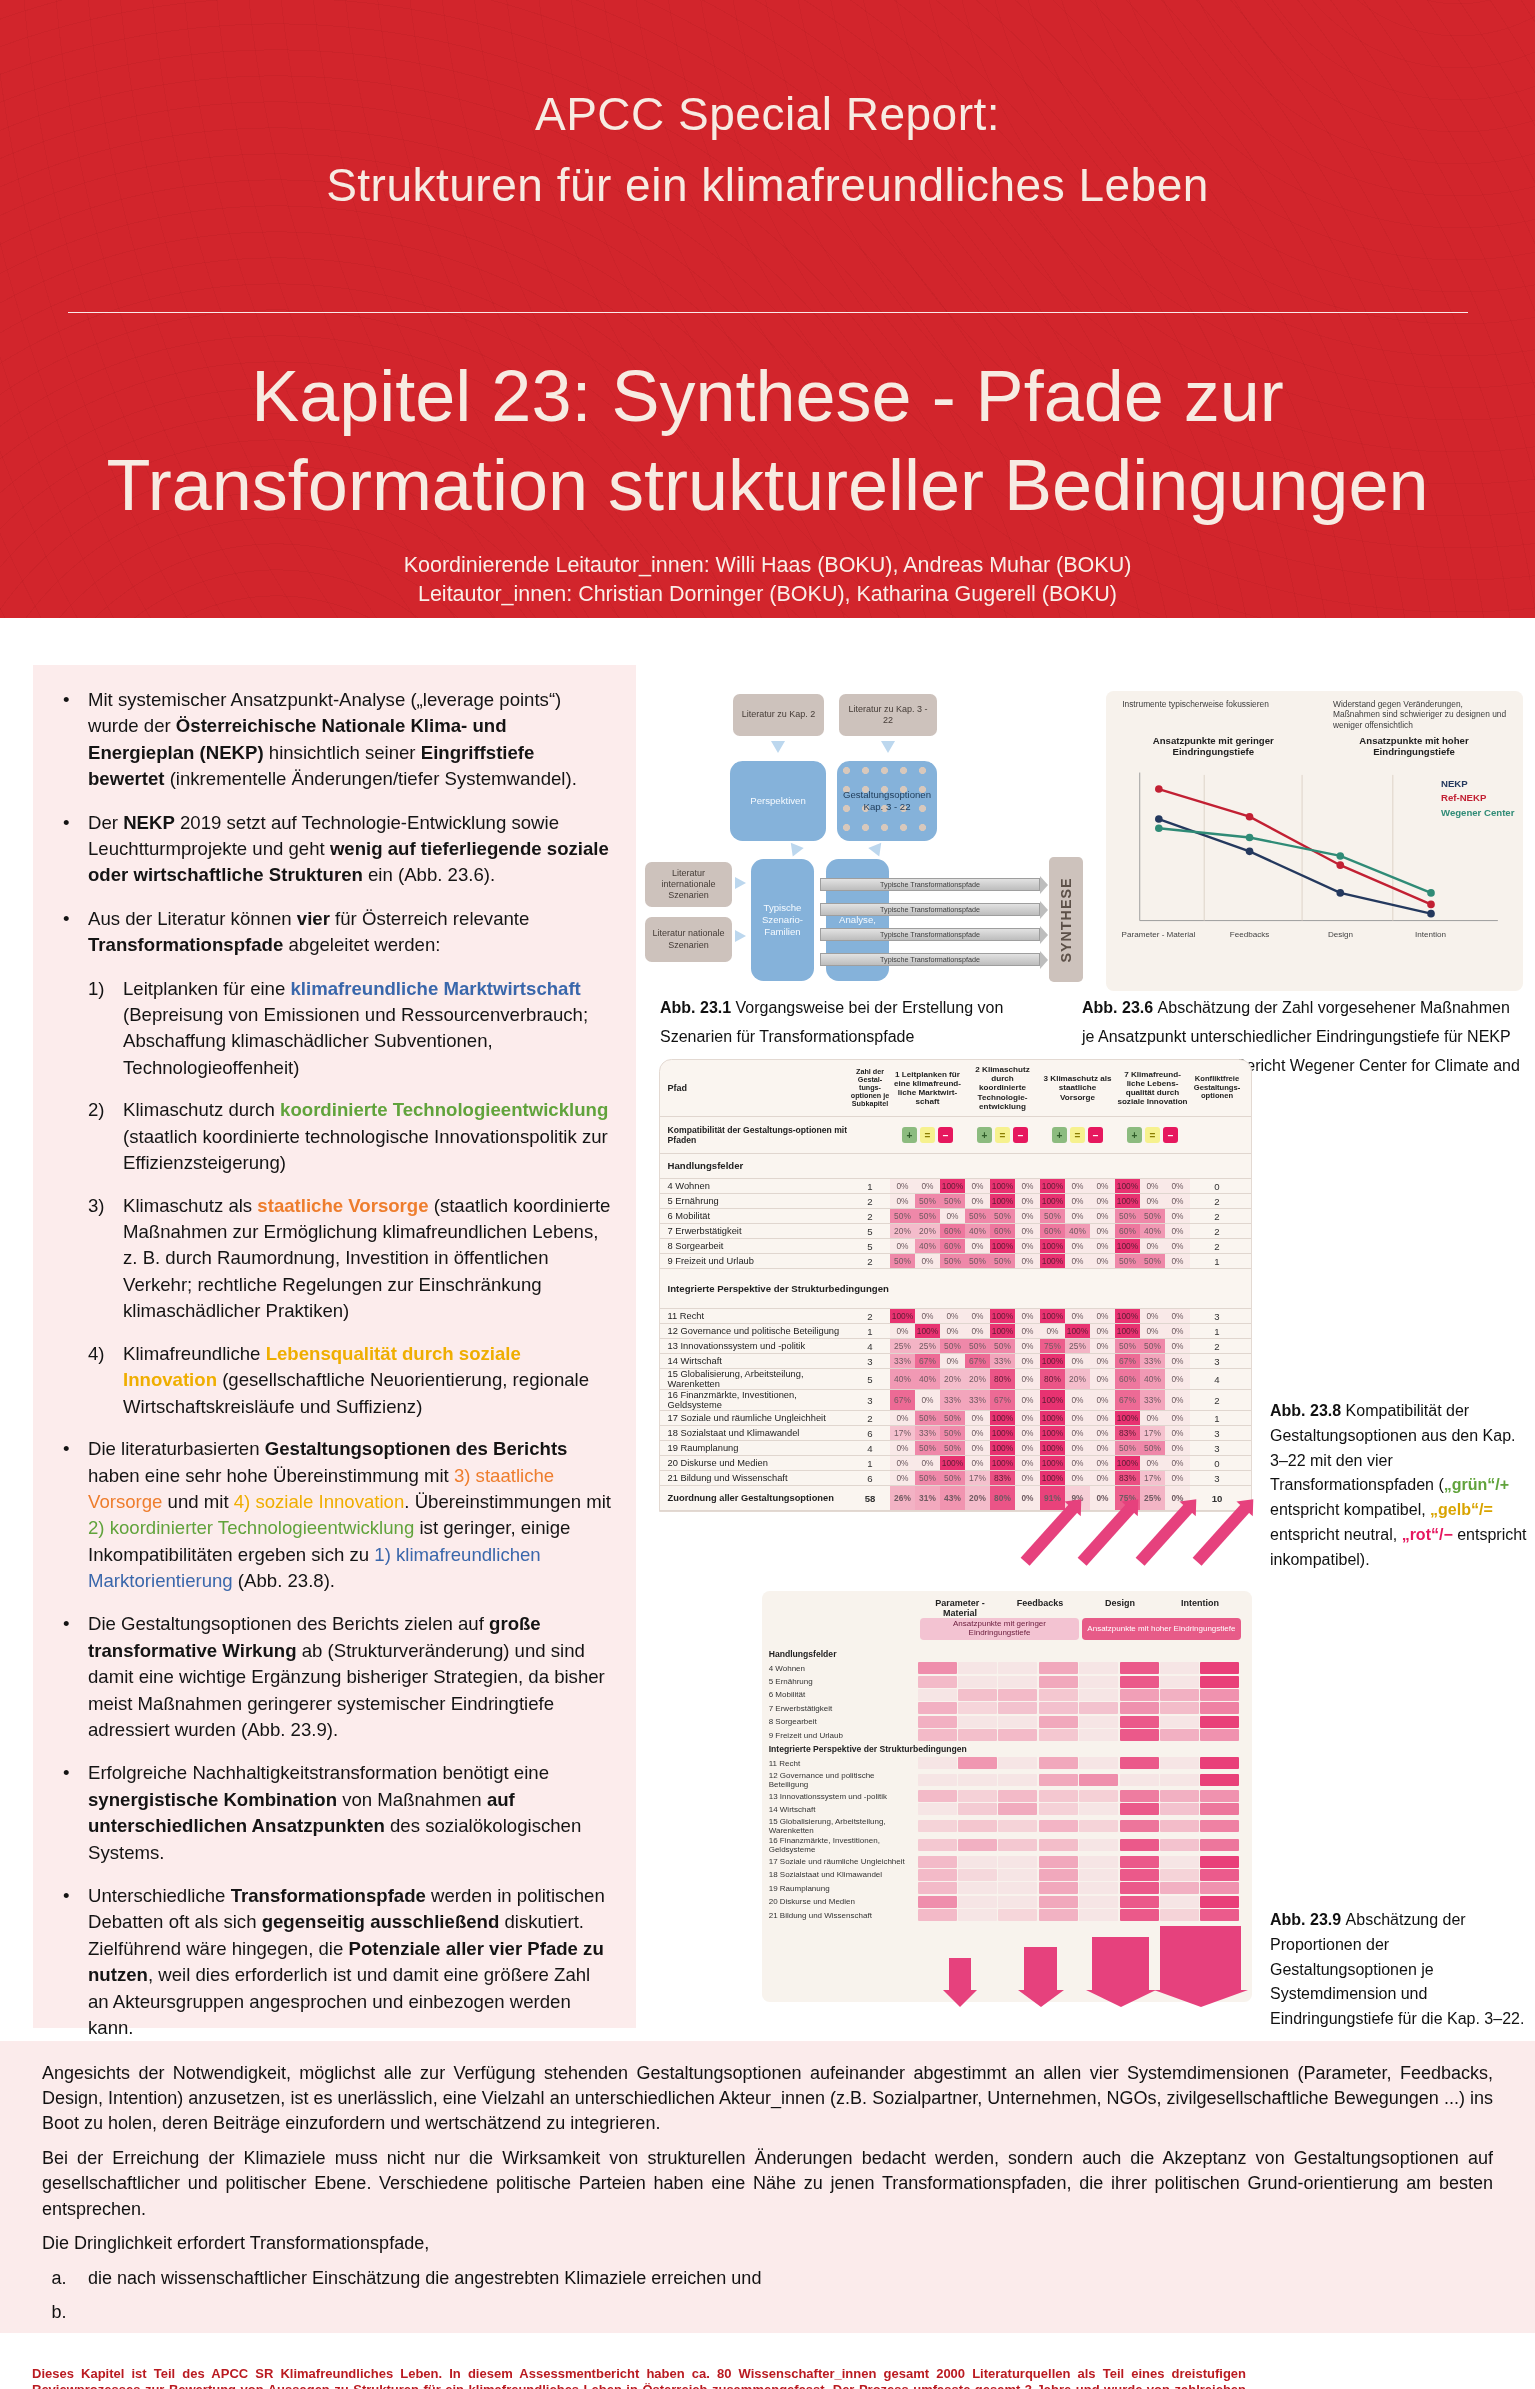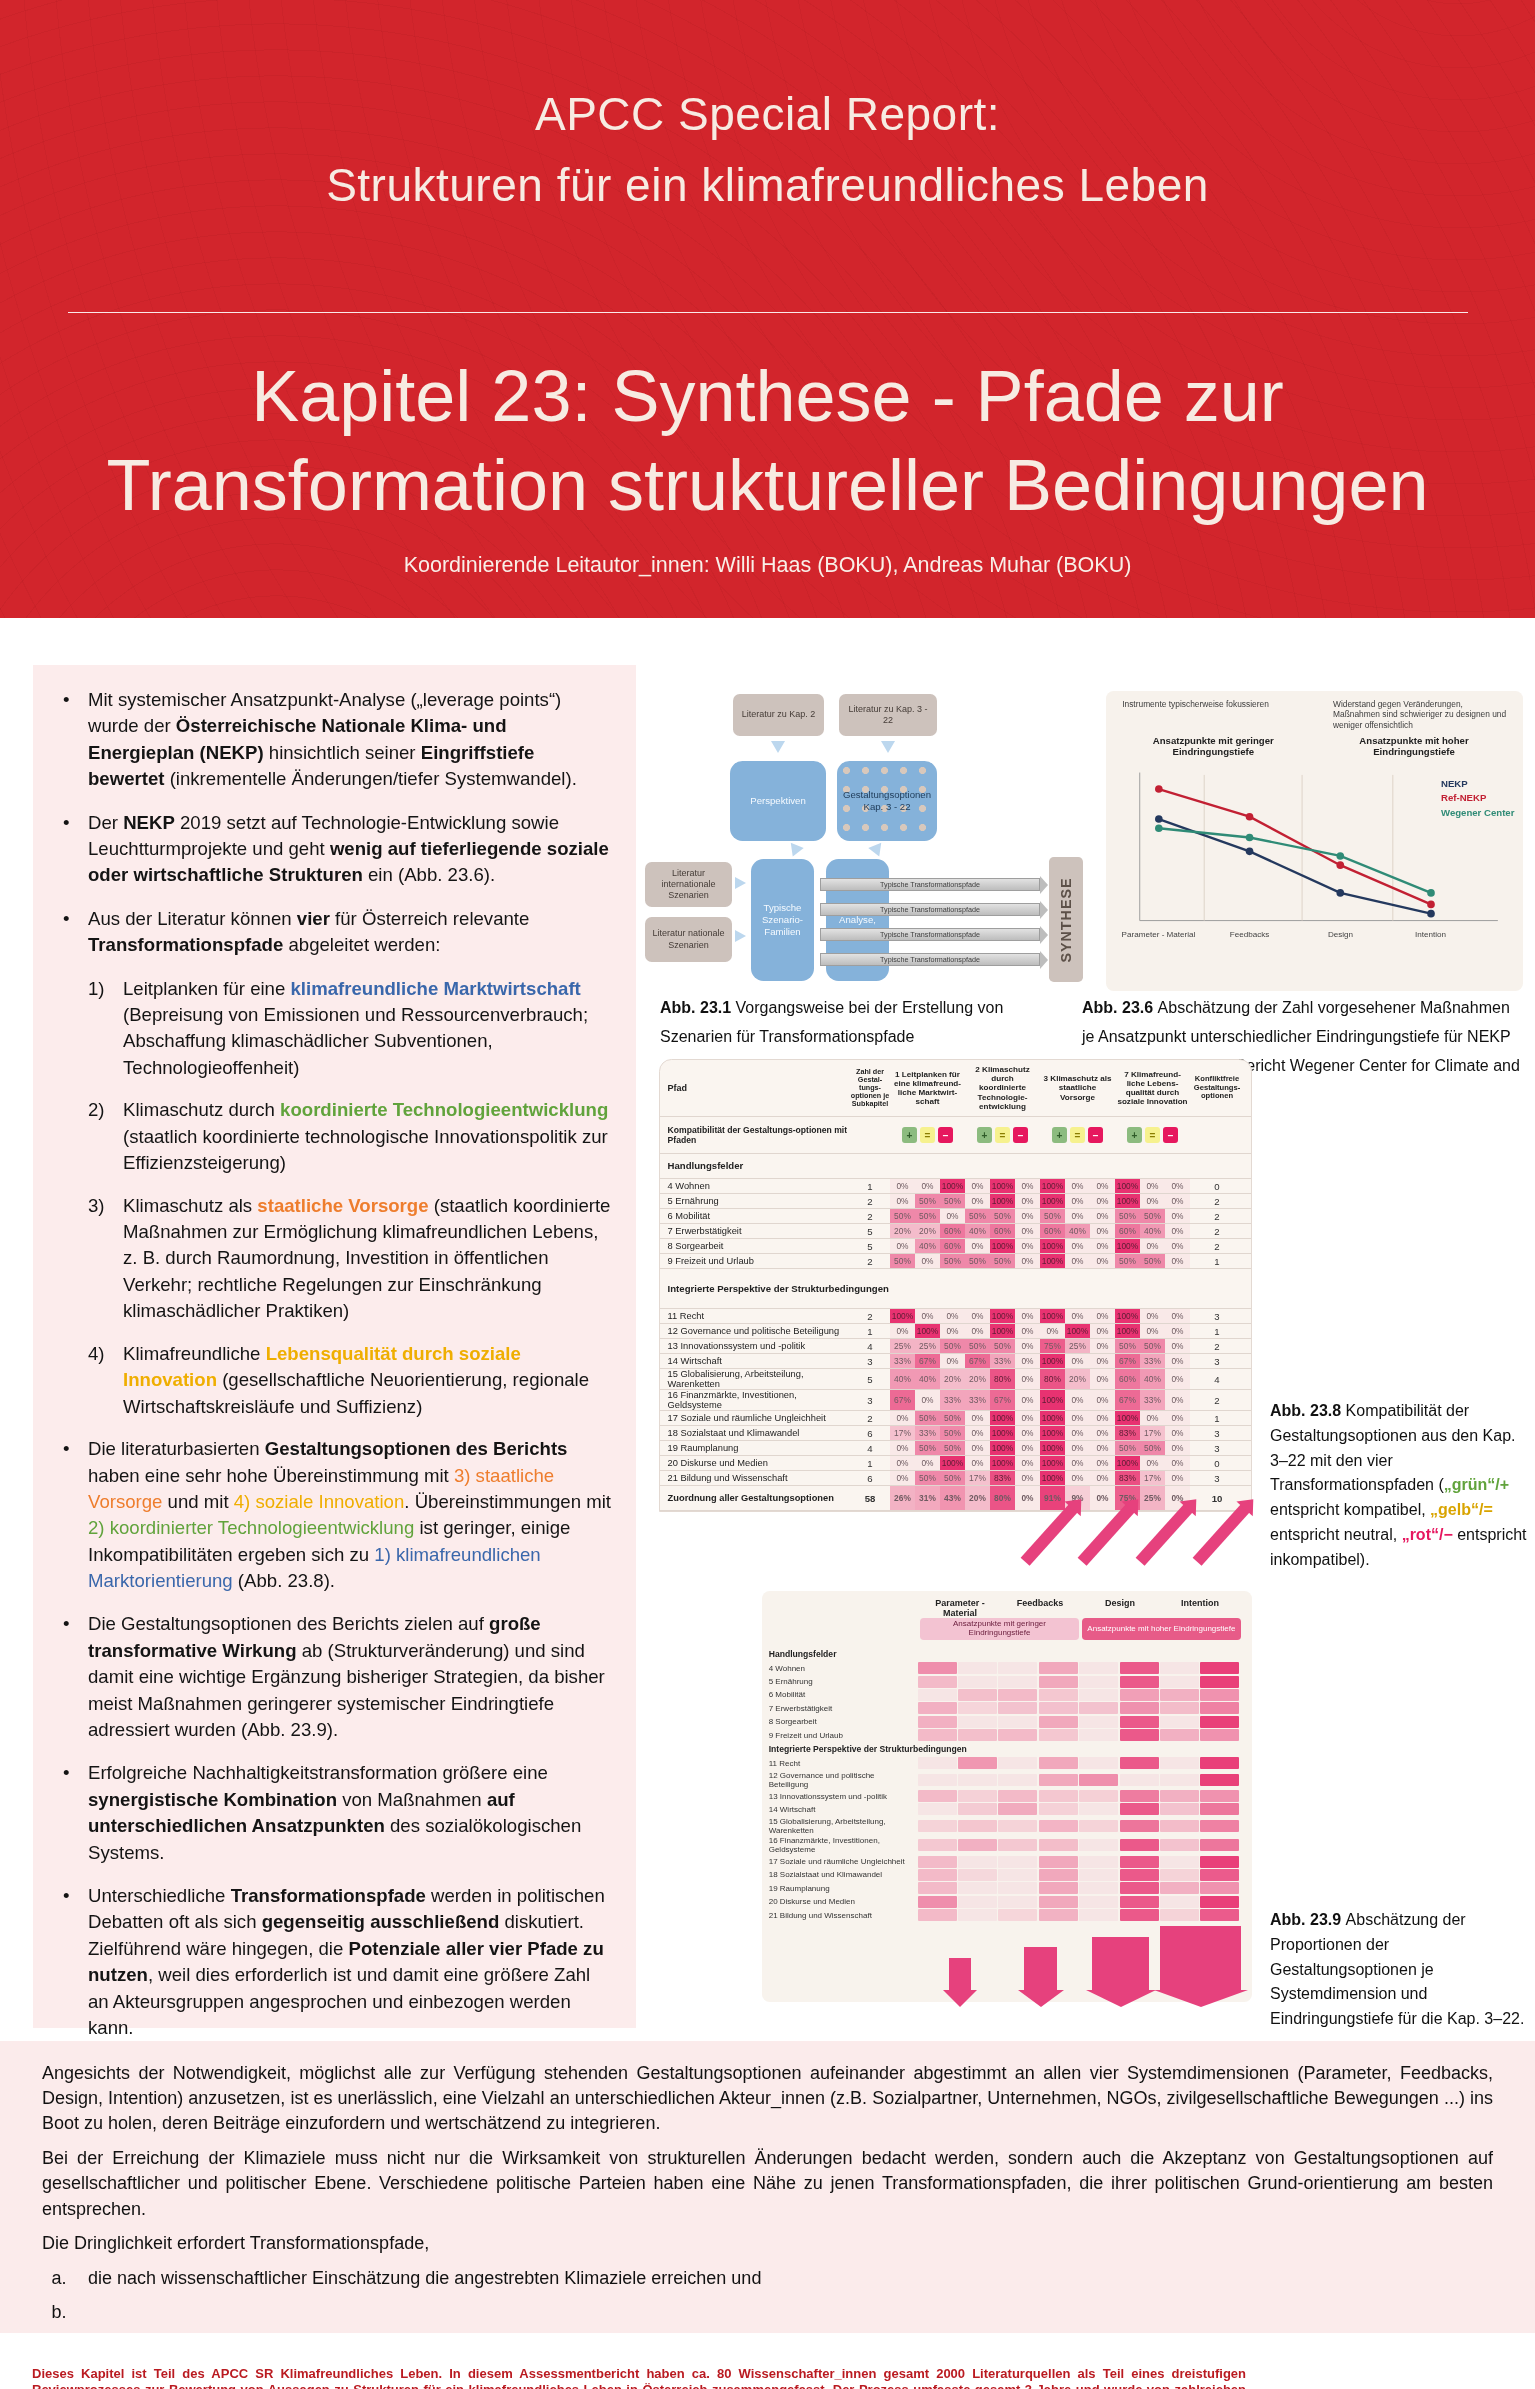--- a/index.html
+++ b/index.html
@@ -103,34 +103,35 @@
 
 <div class="poster">
 
   <div class="header">
     <div class="h-small" style="top:87px">APCC Special Report:</div>
     <div class="h-small" style="top:158px">Strukturen für ein klimafreundliches Leben</div>
     <div class="h-rule"></div>
     <div class="h-big" style="top:355px">Kapitel 23: Synthese - Pfade zur</div>
     <div class="h-big" style="top:444px">Transformation struktureller Bedingungen</div>
     <div class="h-auth" style="top:553px">Koordinierende Leitautor_innen: Willi Haas (BOKU), Andreas Muhar (BOKU)</div>
+    <div class="h-auth" style="top:582px">Leitautor_innen: Christian Dorninger (BOKU), Katharina Gugerell (BOKU)</div>
   </div>
 
   <div class="kern">
     <ul id="kern-list">
         <li class="b"><span>Mit systemischer Ansatzpunkt-Analyse („leverage points“) wurde der </span><span class="sg-b">Österreichische Nationale Klima- und Energieplan (NEKP)</span><span> hinsichtlich seiner </span><span class="sg-b">Eingriffstiefe bewertet</span><span> (inkrementelle Änderungen/tiefer Systemwandel).</span></li>
         <li class="b"><span>Der </span><span class="sg-b">NEKP</span><span> 2019 setzt auf Technologie-Entwicklung sowie Leuchtturmprojekte und geht </span><span class="sg-b">wenig auf tieferliegende soziale oder wirtschaftliche Strukturen</span><span> ein (Abb. 23.6).</span></li>
         <li class="b"><span>Aus der Literatur können </span><span class="sg-b">vier</span><span> für Österreich relevante </span><span class="sg-b">Transformationspfade</span><span> abgeleitet werden:</span></li>
         <li class="n"><span class="num">1)</span><span>Leitplanken für eine </span><span class="sg-blueb">klimafreundliche Marktwirtschaft</span><span> (Bepreisung von Emissionen und Ressourcenverbrauch; Abschaffung klimaschädlicher Subventionen, Technologieoffenheit)</span></li>
         <li class="n"><span class="num">2)</span><span>Klimaschutz durch </span><span class="sg-greenb">koordinierte Technologieentwicklung</span><span> (staatlich koordinierte technologische Innovationspolitik zur Effizienzsteigerung)</span></li>
         <li class="n"><span class="num">3)</span><span>Klimaschutz als </span><span class="sg-orangeb">staatliche Vorsorge</span><span> (staatlich koordinierte Maßnahmen zur Ermöglichung klimafreundlichen Lebens, z. B. durch Raumordnung, Investition in öffentlichen Verkehr; rechtliche Regelungen zur Einschränkung klimaschädlicher Praktiken)</span></li>
         <li class="n"><span class="num">4)</span><span>Klimafreundliche </span><span class="sg-yellowb">Lebensqualität durch soziale Innovation</span><span> (gesellschaftliche Neuorientierung, regionale Wirtschaftskreisläufe und Suffizienz)</span></li>
         <li class="b"><span>Die literaturbasierten </span><span class="sg-b">Gestaltungsoptionen des Berichts</span><span> haben eine sehr hohe Übereinstimmung mit </span><span class="sg-orange">3) staatliche Vorsorge</span><span> und mit </span><span class="sg-yellow">4) soziale Innovation</span><span>. Übereinstimmungen mit </span><span class="sg-green">2) koordinierter Technologieentwicklung</span><span> ist geringer, einige Inkompatibilitäten ergeben sich zu </span><span class="sg-blue">1) klimafreundlichen Marktorientierung</span><span> (Abb. 23.8).</span></li>
         <li class="b"><span>Die Gestaltungsoptionen des Berichts zielen auf </span><span class="sg-b">große transformative Wirkung</span><span> ab (Strukturveränderung) und sind damit eine wichtige Ergänzung bisheriger Strategien, da bisher meist Maßnahmen geringerer systemischer Eindringtiefe adressiert wurden (Abb. 23.9).</span></li>
-        <li class="b"><span>Erfolgreiche Nachhaltigkeitstransformation größere eine </span><span class="sg-b">synergistische Kombination</span><span> von Maßnahmen </span><span class="sg-b">auf unterschiedlichen Ansatzpunkten</span><span> des sozialökologischen Systems.</span></li>
+        <li class="b"><span>Erfolgreiche Nachhaltigkeitstransformation benötigt eine </span><span class="sg-b">synergistische Kombination</span><span> von Maßnahmen </span><span class="sg-b">auf unterschiedlichen Ansatzpunkten</span><span> des sozialökologischen Systems.</span></li>
         <li class="b"><span>Unterschiedliche </span><span class="sg-b">Transformationspfade</span><span> werden in politischen Debatten oft als sich </span><span class="sg-b">gegenseitig ausschließend</span><span> diskutiert. Zielführend wäre hingegen, die </span><span class="sg-b">Potenziale aller vier Pfade zu nutzen</span><span>, weil dies erforderlich ist und damit eine größere Zahl an Akteursgruppen angesprochen und einbezogen werden kann.</span></li>
       </ul>
   </div>
 
   <div class="fig231">
     <div class="fc-box fc-taupe" style="left:88px;top:2.9px;width:91px;height:42px">Literatur zu Kap. 2</div>
     <div class="fc-box fc-taupe" style="left:194px;top:2.9px;width:98px;height:42px">Literatur zu Kap. 3 - 22</div>
     <div class="fc-arrow-d" style="left:126px;top:50px"></div>
     <div class="fc-arrow-d" style="left:236px;top:50px"></div>
     <div class="fc-box fc-blue" style="left:85px;top:70px;width:96px;height:80px">Perspektiven</div>

